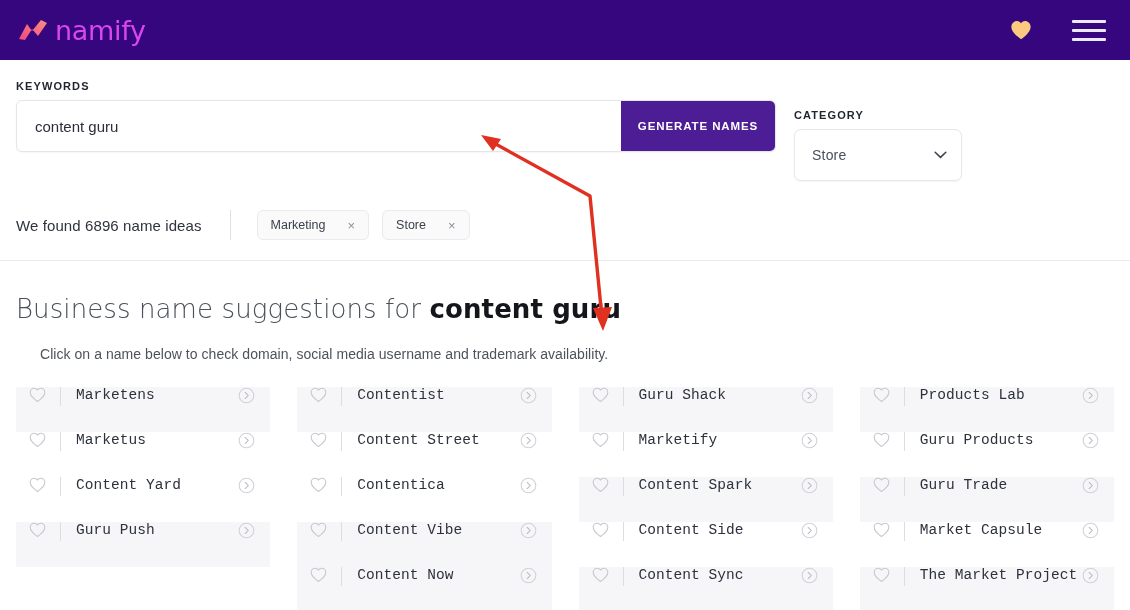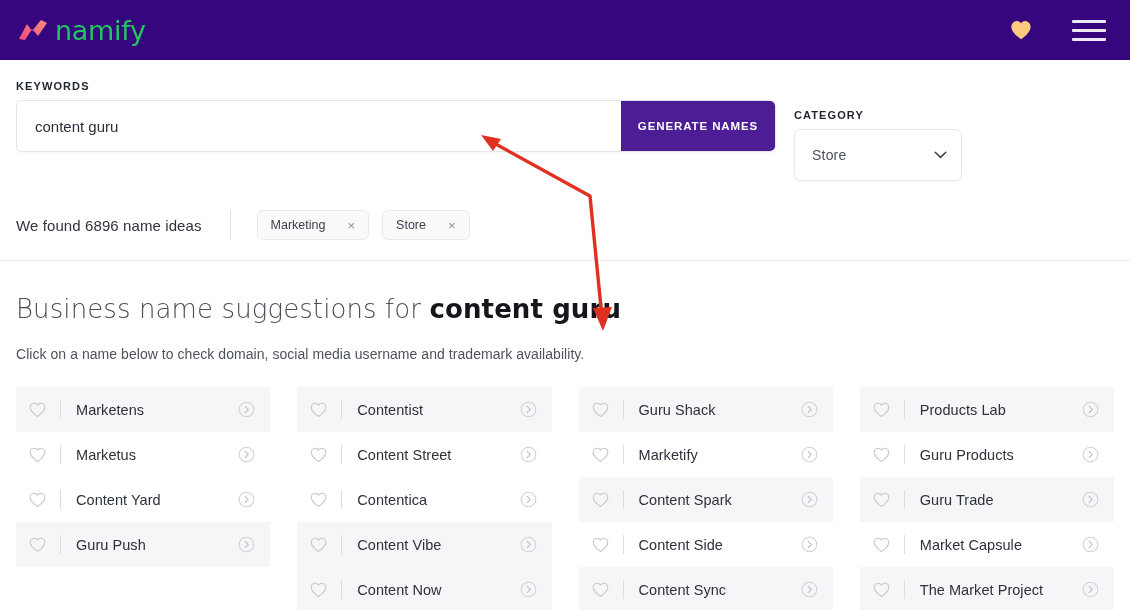--- a/index.html
+++ b/index.html
@@ -16,21 +16,21 @@
     height: 60px;
     background: #36067f;
     display: flex;
     align-items: center;
     padding: 0 14px 0 18px;
     position: relative;
   }
   .logo-wrap { display: flex; align-items: center; gap: 7px; }
   .logo-mark { width: 30px; height: 22px; display: block; }
   .logo-text {
-    color: #22c55e;
+    color: #d946ef;
     font-size: 27px;
     letter-spacing: -0.3px;
     font-weight: 400;
     line-height: 1;
     font-family: "DejaVu Sans", sans-serif;
   }
   .header-right {
     margin-left: auto;
     display: flex;
     align-items: center;
@@ -138,35 +138,36 @@
     color: #4b4f58;
     letter-spacing: 0.1px;
     font-family: "DejaVu Sans", sans-serif;
   }
   .res-title b { font-weight: 700; color: #14161b; }
   .res-sub {
     margin-top: 22px;
     font-size: 14px;
     color: #4e525c;
     letter-spacing: 0.05px;
+    margin-left: 24px;
   }
 
   .grid {
     margin-top: 25px;
     display: grid;
     grid-template-columns: repeat(4, 1fr);
     column-gap: 27px;
   }
   .col { display: flex; flex-direction: column; }
   .name-row {
     height: 45px;
     display: flex;
-    align-items: center;
     padding: 0 15px 0 13px;
     cursor: pointer;
+    font-family: Liberation Mono, monospace;
   }
   .name-row.alt { background: #f6f6f8; }
   .heart-ico { width: 17px; height: 16px; flex: 0 0 auto; }
   .rowsep { width: 1px; height: 19px; background: #dcdce1; margin: 0 15px 0 14px; }
   .name-label {
     font-size: 14.5px;
     color: #2c313b;
     letter-spacing: 0.05px;
     white-space: nowrap;
     overflow: hidden;

